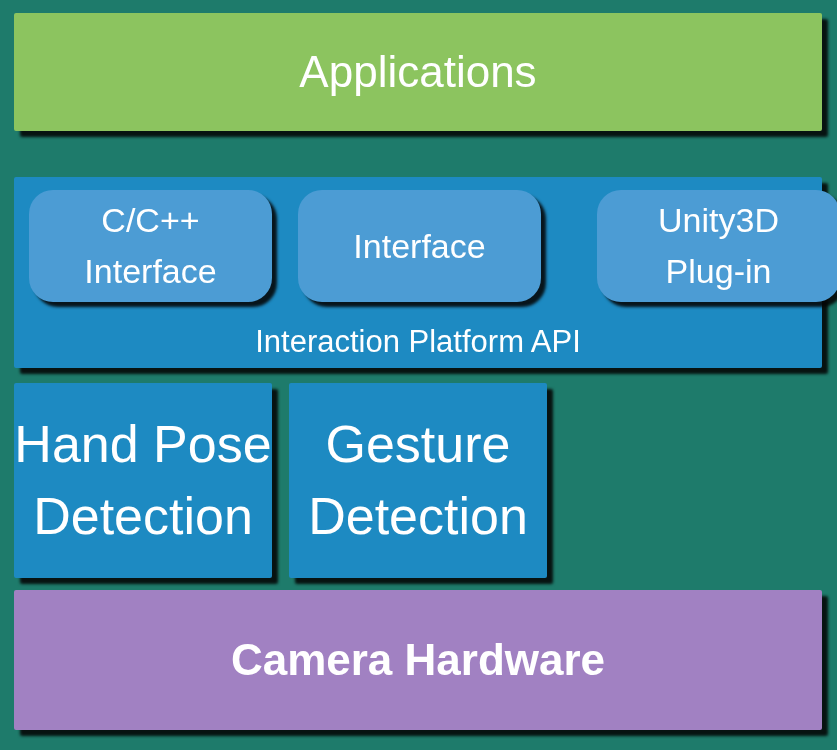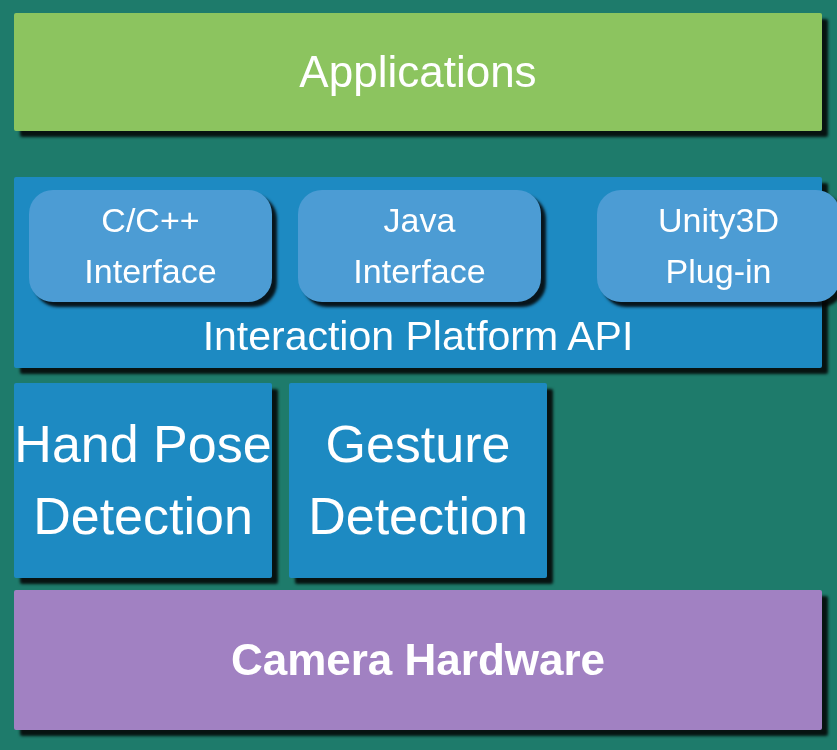--- a/index.html
+++ b/index.html
@@ -50,21 +50,21 @@
     font-size: 34px;
     line-height: 1.5;
   }
   .iface-0 { left: 15px; }
   .iface-1 { left: 284px; }
   .iface-2 { left: 583px; }
   .api-label {
     position: absolute;
     left: 0; bottom: 8px; width: 100%;
     text-align: center;
-    font-size: 41px;
+    font-size: 31px;
   }
   .module {
     top: 383px;
     width: 258px; height: 195px;
     background: var(--platform, #1d8ac2);
     font-size: 52px;
     line-height: 1.38;
   }
   .module-0 { left: 14px; }
   .module-1 { left: 289px; }
@@ -87,21 +87,20 @@
   </div>
 
   <div class="box layer-api">
 
     <div class="iface iface-0">
       <span class="line">C/C++</span>
       <span class="line">Interface</span>
     </div>
 
     <div class="iface iface-1">
-      <span class="line">Java</span>
       <span class="line">Interface</span>
     </div>
 
     <div class="iface iface-2">
       <span class="line">Unity3D</span>
       <span class="line">Plug-in</span>
     </div>
 
     <div class="api-label">Interaction Platform API</div>
   </div>

